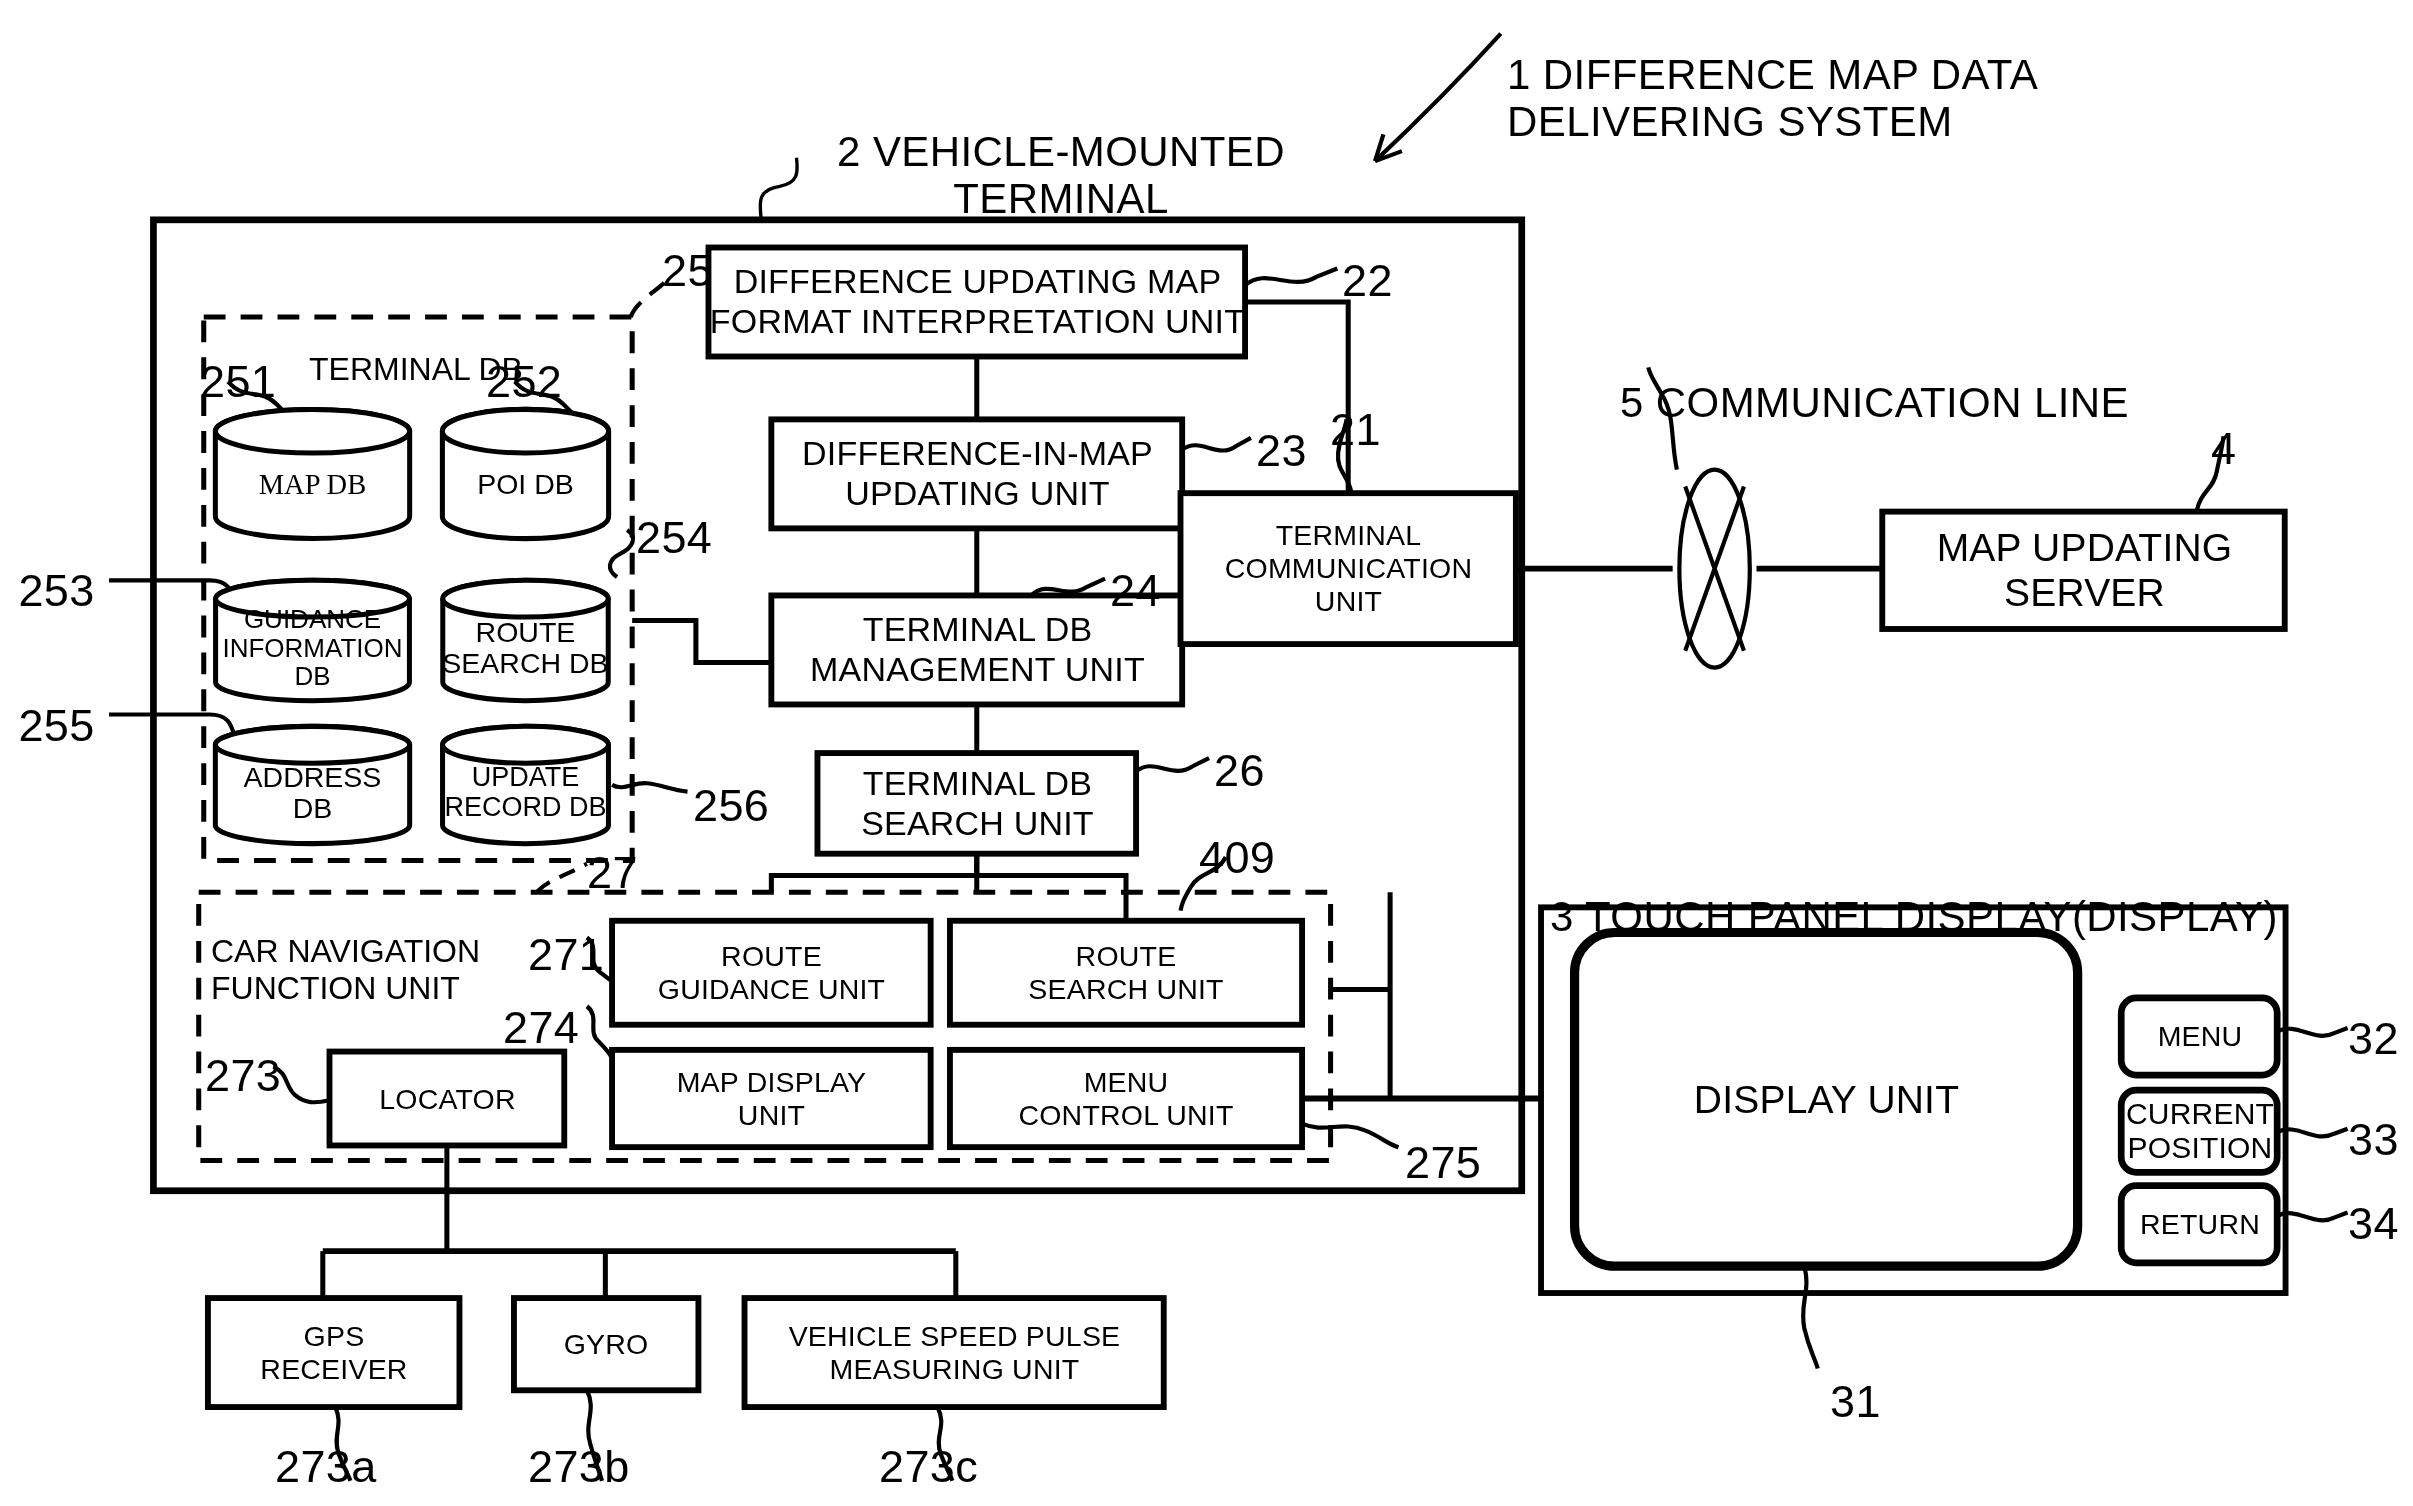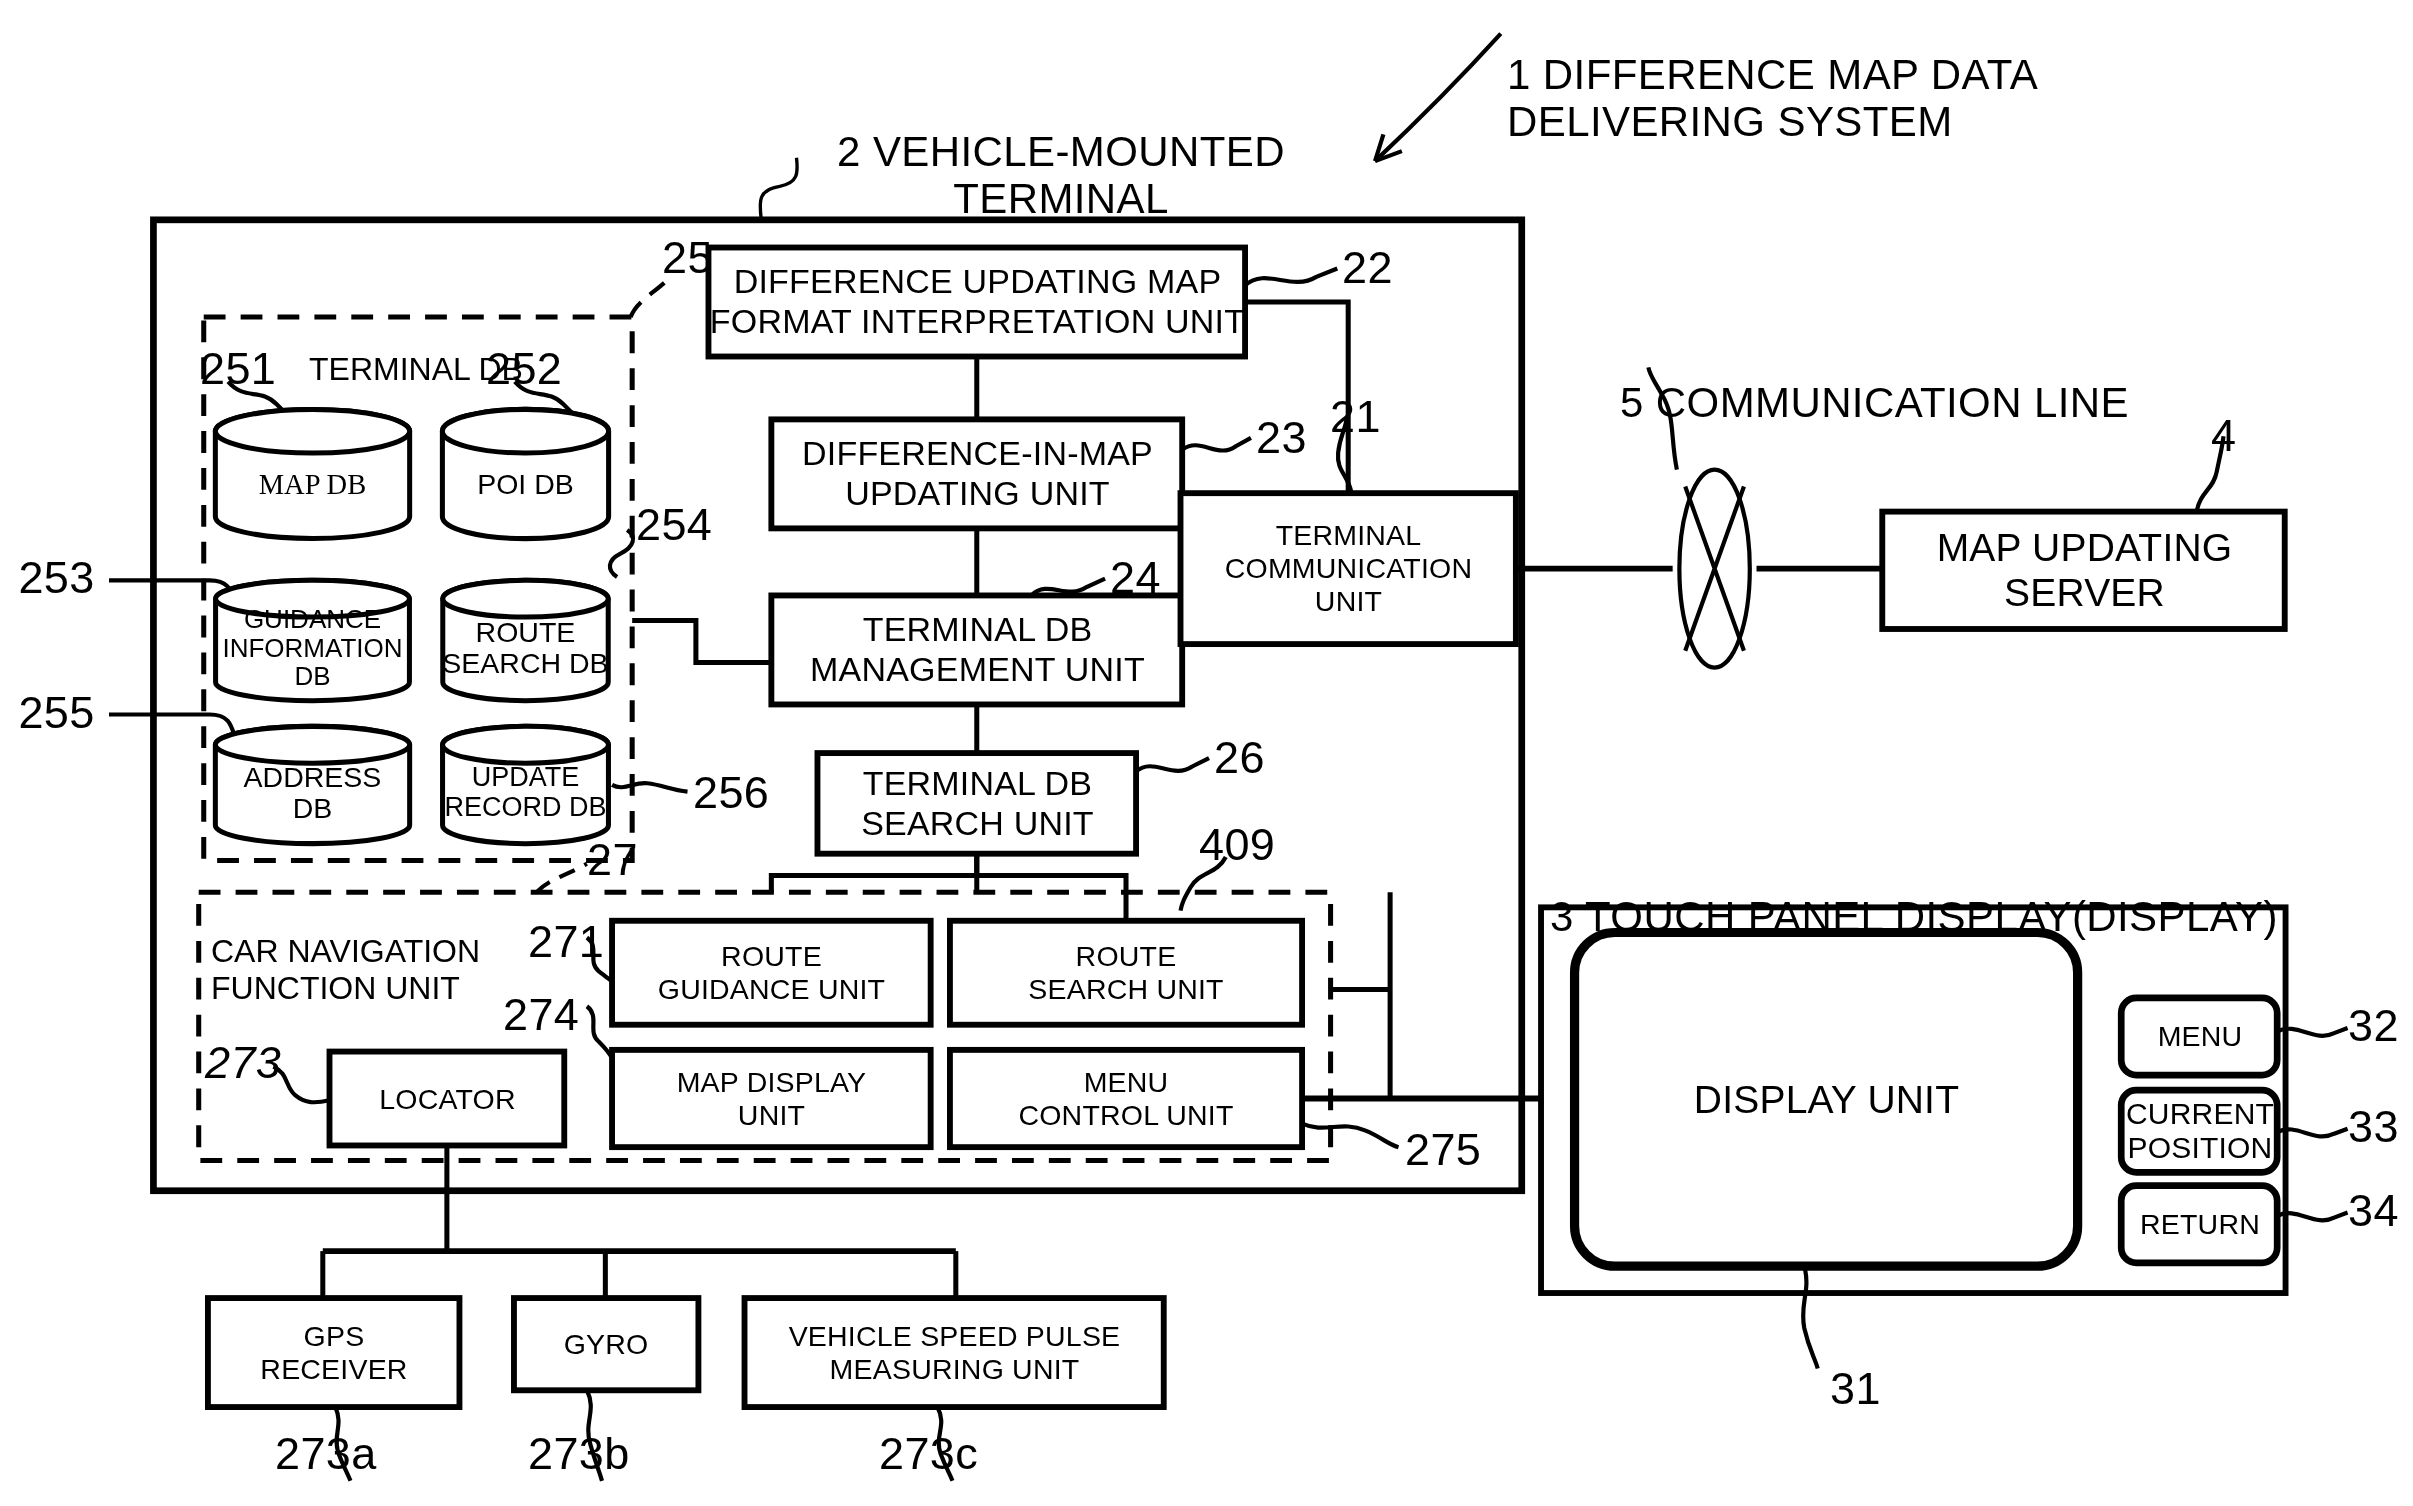--- a/index.html
+++ b/index.html
@@ -27,20 +27,21 @@
     font-family: "Liberation Sans", sans-serif;
     color: #000;
     white-space: pre;
     line-height: 1.12;
   }
   
   .num {
     font-size: 45px;
     font-weight: 400;
     letter-spacing: 0.4px;
+    margin-top: 13px;
   }
   
   .title {
     font-size: 42px;
     letter-spacing: 0.4px;
     margin-top: 44px;
   }
   
   .boxtext {
     position: absolute;
@@ -261,21 +262,21 @@
   <div class="lbl num" style="left:1342px; top:243px;">22</div>
   <div class="lbl num" style="left:1256px; top:413px;">23</div>
   <div class="lbl num" style="left:1110px; top:553px;">24</div>
   <div class="lbl num" style="left:1214px; top:733px;">26</div>
   <div class="lbl num" style="left:1330px; top:392px;">21</div>
 
   <div class="lbl num" style="left:2211px; top:411px;">4</div>
 
   <div class="lbl num" style="left:528px; top:917px;">271</div>
   <div class="lbl num" style="left:1199px; top:820px;">409</div>
-  <div class="lbl num" style="left:205px; top:1038px;font-style:italic;">273</div>
+  <div class="lbl num" style="left:205px; top:1038px;">273</div>
   <div class="lbl num" style="left:503px; top:990px;">274</div>
   <div class="lbl num" style="left:1405px; top:1125px;">275</div>
 
   <div class="lbl num" style="left:275px; top:1429px;">273a</div>
   <div class="lbl num" style="left:528px; top:1429px;">273b</div>
   <div class="lbl num" style="left:879px; top:1429px;">273c</div>
 
   <div class="lbl num" style="left:1830px; top:1364px;">31</div>
   <div class="lbl num" style="left:2348px; top:1001px;">32</div>
   <div class="lbl num" style="left:2348px; top:1102px;">33</div>

